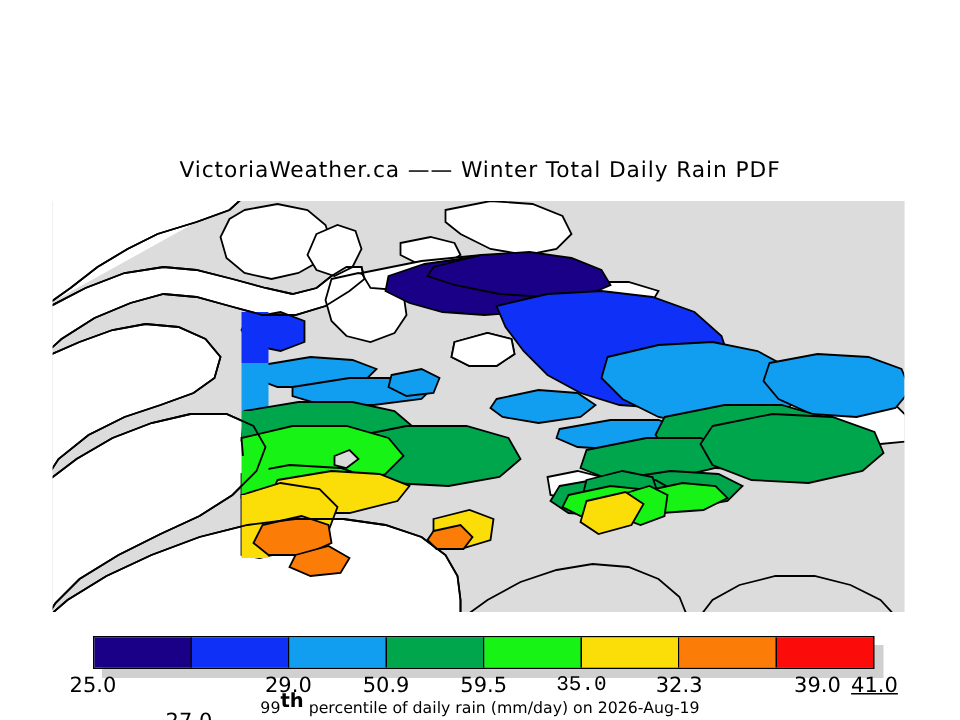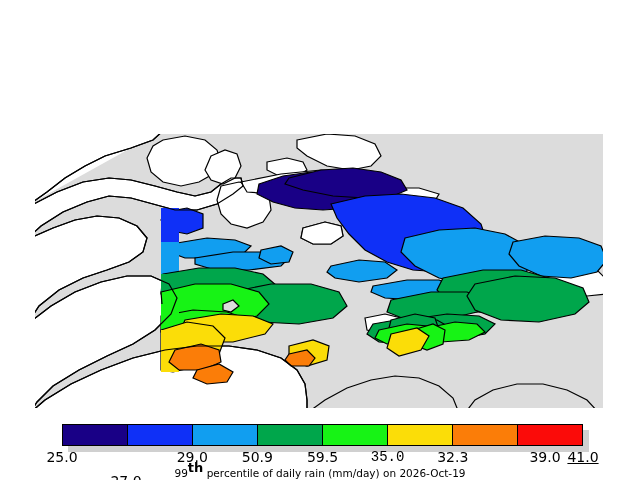--- a/index.html
+++ b/index.html
@@ -109,20 +109,21 @@
     font-size: 13px;
     vertical-align: super;
     font-weight: bold;
   }
 </style>
 </head>
 <body>
 
 <div id="root">
 
+  <div id="title">VictoriaWeather.ca —— Winter Total Daily Rain PDF</div>
 
   <div id="map-panel">
     <svg id="map-svg" viewBox="0 0 568 274" preserveAspectRatio="none">
 
       <rect x="0" y="0" width="568" height="274" fill="#dcdcdc"></rect>
 
       <g fill="#ffffff" stroke="#000000" stroke-width="1.2">
 
         <path d="M -5 -5 L 130 -5 L 118 6 L 96 14 L 70 22 L 50 32 L 30 44 L 12 58 L -5 70 Z" stroke="none"></path>
         <path d="M 130 -5 L 118 6 L 96 14 L 70 22 L 50 32 L 30 44 L 12 58 L -5 70"></path>
@@ -319,15 +320,15 @@
       <div class="cb-tick" style="left: 86px; margin-top: 24px;">27.0</div>
       <div class="cb-tick" style="left: 152.25px;">29.0</div>
       <div class="cb-tick" style="left: 217.375px;">50.9</div>
       <div class="cb-tick" style="left: 282.5px;">59.5</div>
       <div class="cb-tick" style="left: 347.625px; font-family: Liberation Mono, monospace;">35.0</div>
       <div class="cb-tick" style="left: 412.75px;">32.3</div>
       <div class="cb-tick" style="left: 505px;">39.0</div>
       <div class="cb-tick" style="left: 543px; text-decoration: underline;">41.0</div>
     </div>
 
-  <div id="cb-caption"><span>99</span><sup>th</sup><span> percentile of daily rain (mm/day) on 2026-Oct-19</span></div>
+  <div id="cb-caption"><span>99</span><sup>th</sup><span> percentile of daily rain (mm/day) on 2026-Aug-19</span></div>
 
 </div>
 
 </body></html>

